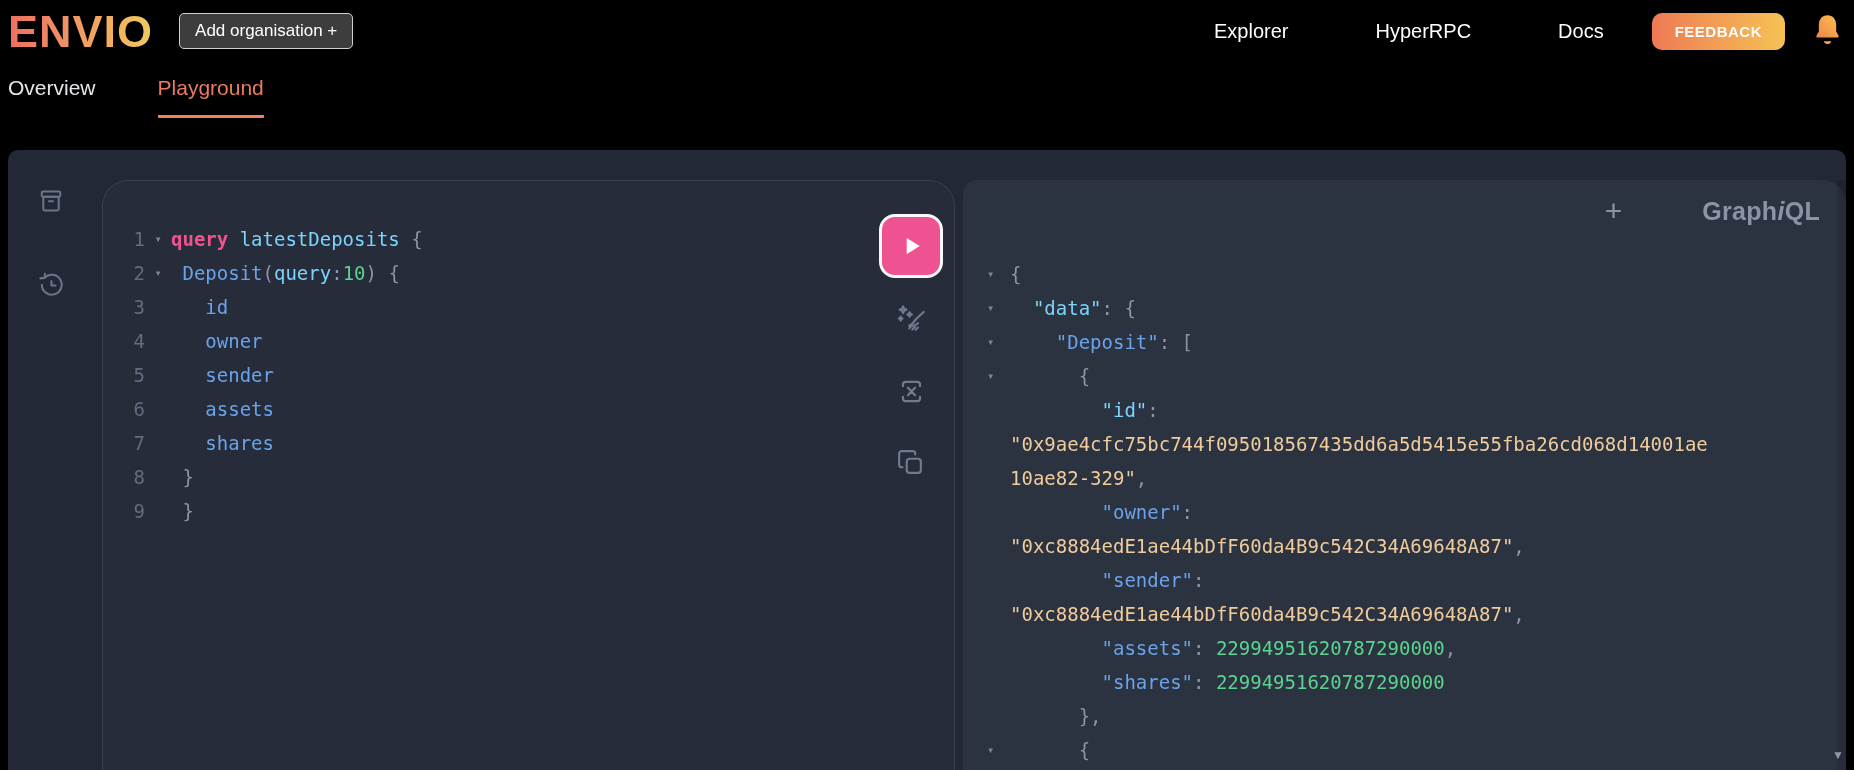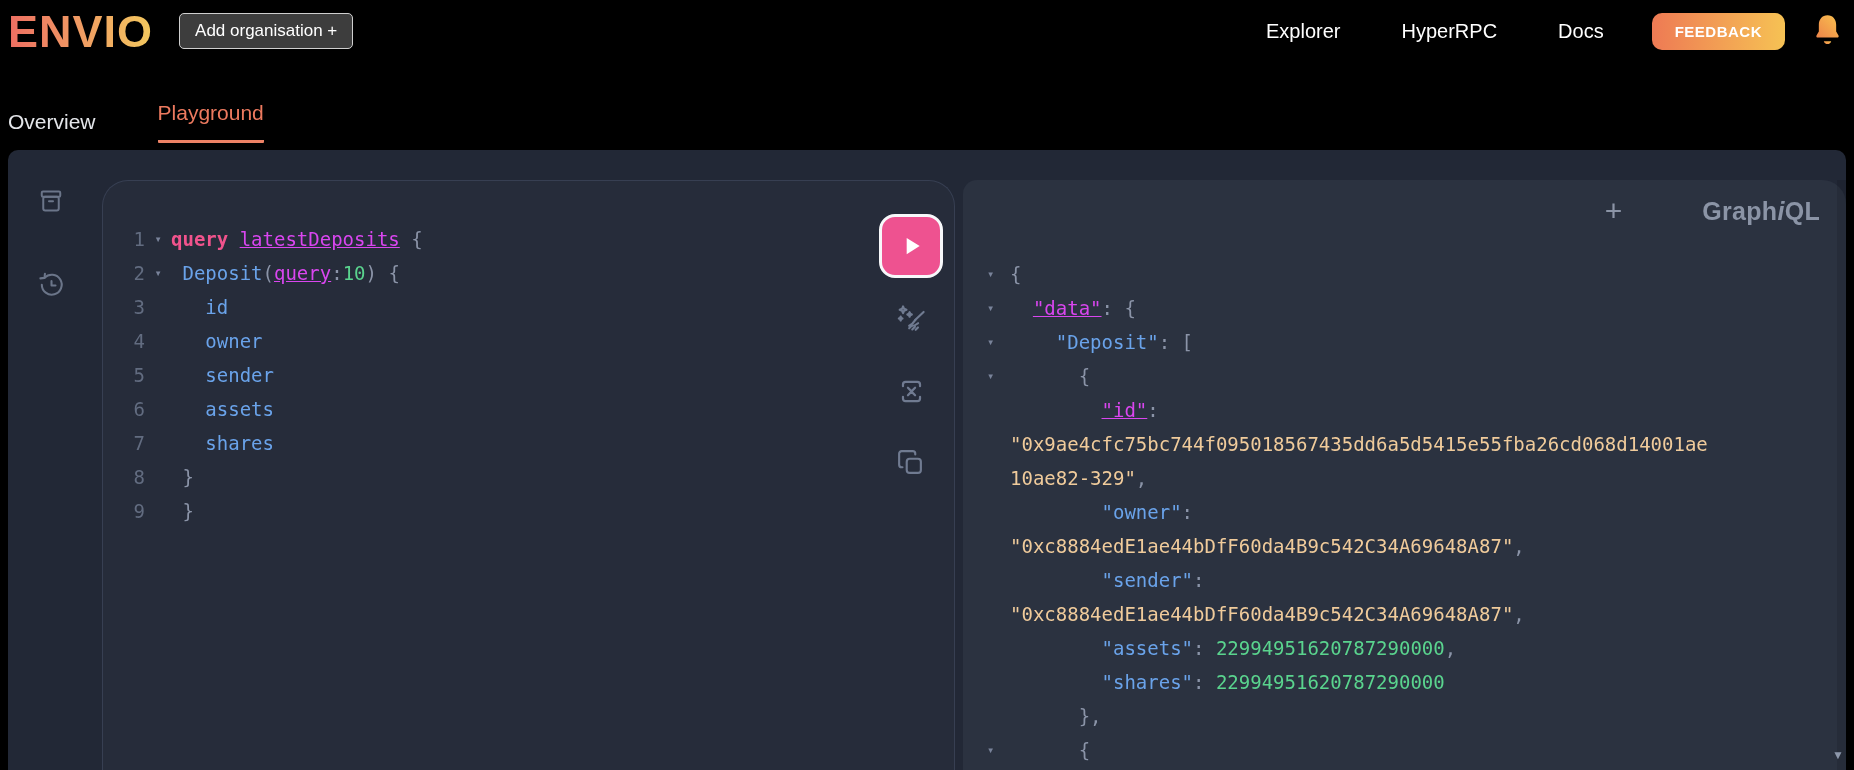--- a/index.html
+++ b/index.html
@@ -8,31 +8,31 @@
 
   
   .topbar{position:absolute;left:0;top:0;width:1854px;height:62px;background:#000;
           display:flex;align-items:center;}
   .logo{margin-left:8px;font-size:45px;font-weight:bold;letter-spacing:1px;line-height:1;
         background:linear-gradient(90deg,#ed6e62 0%,#f09a63 48%,#f3c95e 100%);
         -webkit-background-clip:text;background-clip:text;color:transparent;text-align:right;}
   .add-org{margin-left:26px;background:#3d3d3d;color:#fff;font-size:17px;
            border:1.5px solid #cfcfcf;border-radius:5px;padding:7px 15px;cursor:pointer;
            font-family:"Liberation Sans",sans-serif;}
-  .topnav{margin-left:auto;display:flex;align-items:center;gap:61px;}
+  .topnav{margin-left:auto;display:flex;align-items:center;gap:87px;}
   .topnav a{color:#fff;font-size:20px;text-decoration:none;cursor:pointer;}
   .feedback{margin-left:48px;border:none;cursor:pointer;color:#fff;font-weight:bold;
             font-size:15px;letter-spacing:.5px;padding:10px 23px;border-radius:10px;
             background:linear-gradient(90deg,#ee7a54 0%,#f6c254 100%);
             font-family:"Liberation Sans",sans-serif;}
   .bell{margin-left:26px;margin-right:10px;display:flex;align-items:center;cursor:pointer;}
 
   
-  .tabsrow{position:absolute;left:0;top:66px;width:1854px;height:88px;background:#000;
-           display:flex;align-items:center;padding-top:24px;box-sizing:border-box;}
+  .tabsrow{position:absolute;left:0;top:52px;width:1854px;height:88px;background:#000;
+           display:flex;align-items:flex-start;padding-top:24px;box-sizing:border-box;}
   .tab{font-size:21px;cursor:pointer;}
   .tab.inactive{color:#e4e6ea;margin-left:8px;}
   .tab.active{color:#ed7a5f;margin-left:62px;padding-bottom:15px;
               border-bottom:3.5px solid #ed8266;border-radius:0 0 1px 1px;}
 
   
   .pg{position:absolute;left:8px;right:8px;top:150px;bottom:0;background:#222836;
       border-radius:10px 10px 0 0;overflow:hidden;}
 
   .side{position:absolute;left:0;top:0;width:86px;bottom:0;display:flex;flex-direction:column;
@@ -42,21 +42,21 @@
   
   .editor{position:absolute;left:94px;top:30px;width:853px;bottom:-4px;background:#262c3a;
           border:1.5px solid #373f52;border-bottom:none;border-radius:26px 26px 0 0;
           box-sizing:border-box;}
   .edlines{position:absolute;left:0;top:41px;right:100px;}
   .code-row{display:flex;height:34px;line-height:34px;font-size:19px;white-space:pre;}
   .code-row .ln{width:42px;text-align:right;color:#626c80;flex:none;
                 font-family:"DejaVu Sans Mono",monospace;}
   .code-row .fold{width:26px;text-align:center;color:#79839a;font-size:12px;flex:none;cursor:pointer;}
   .code-row .code{font-family:"DejaVu Sans Mono",monospace;}
-  .tk-pink{color:#f1538c;font-weight:bold;} .tk-cyan{color:#d946ef;text-decoration:underline;} .tk-blue{color:#6aa3ea;}
+  .tk-pink{color:#f1538c;font-weight:bold;} .tk-cyan{color:#7dd3fc;} .tk-blue{color:#6aa3ea;}
   .tk-green{color:#5ad48e;} .tk-punc{color:#8b94a8;} .tk-str{color:#f0cb9b;}
 
   
   .toolbar{position:absolute;top:33px;right:11px;display:flex;flex-direction:column;align-items:center;}
   .play{width:64px;height:64px;border-radius:16px;background:#ee5290;border:3px solid #f7f8fa;
         display:flex;align-items:center;justify-content:center;cursor:pointer;box-sizing:border-box;
         margin-bottom:24px;}
   .ticon{width:34px;height:34px;margin-bottom:38px;display:flex;align-items:center;
          justify-content:center;cursor:pointer;}
 

